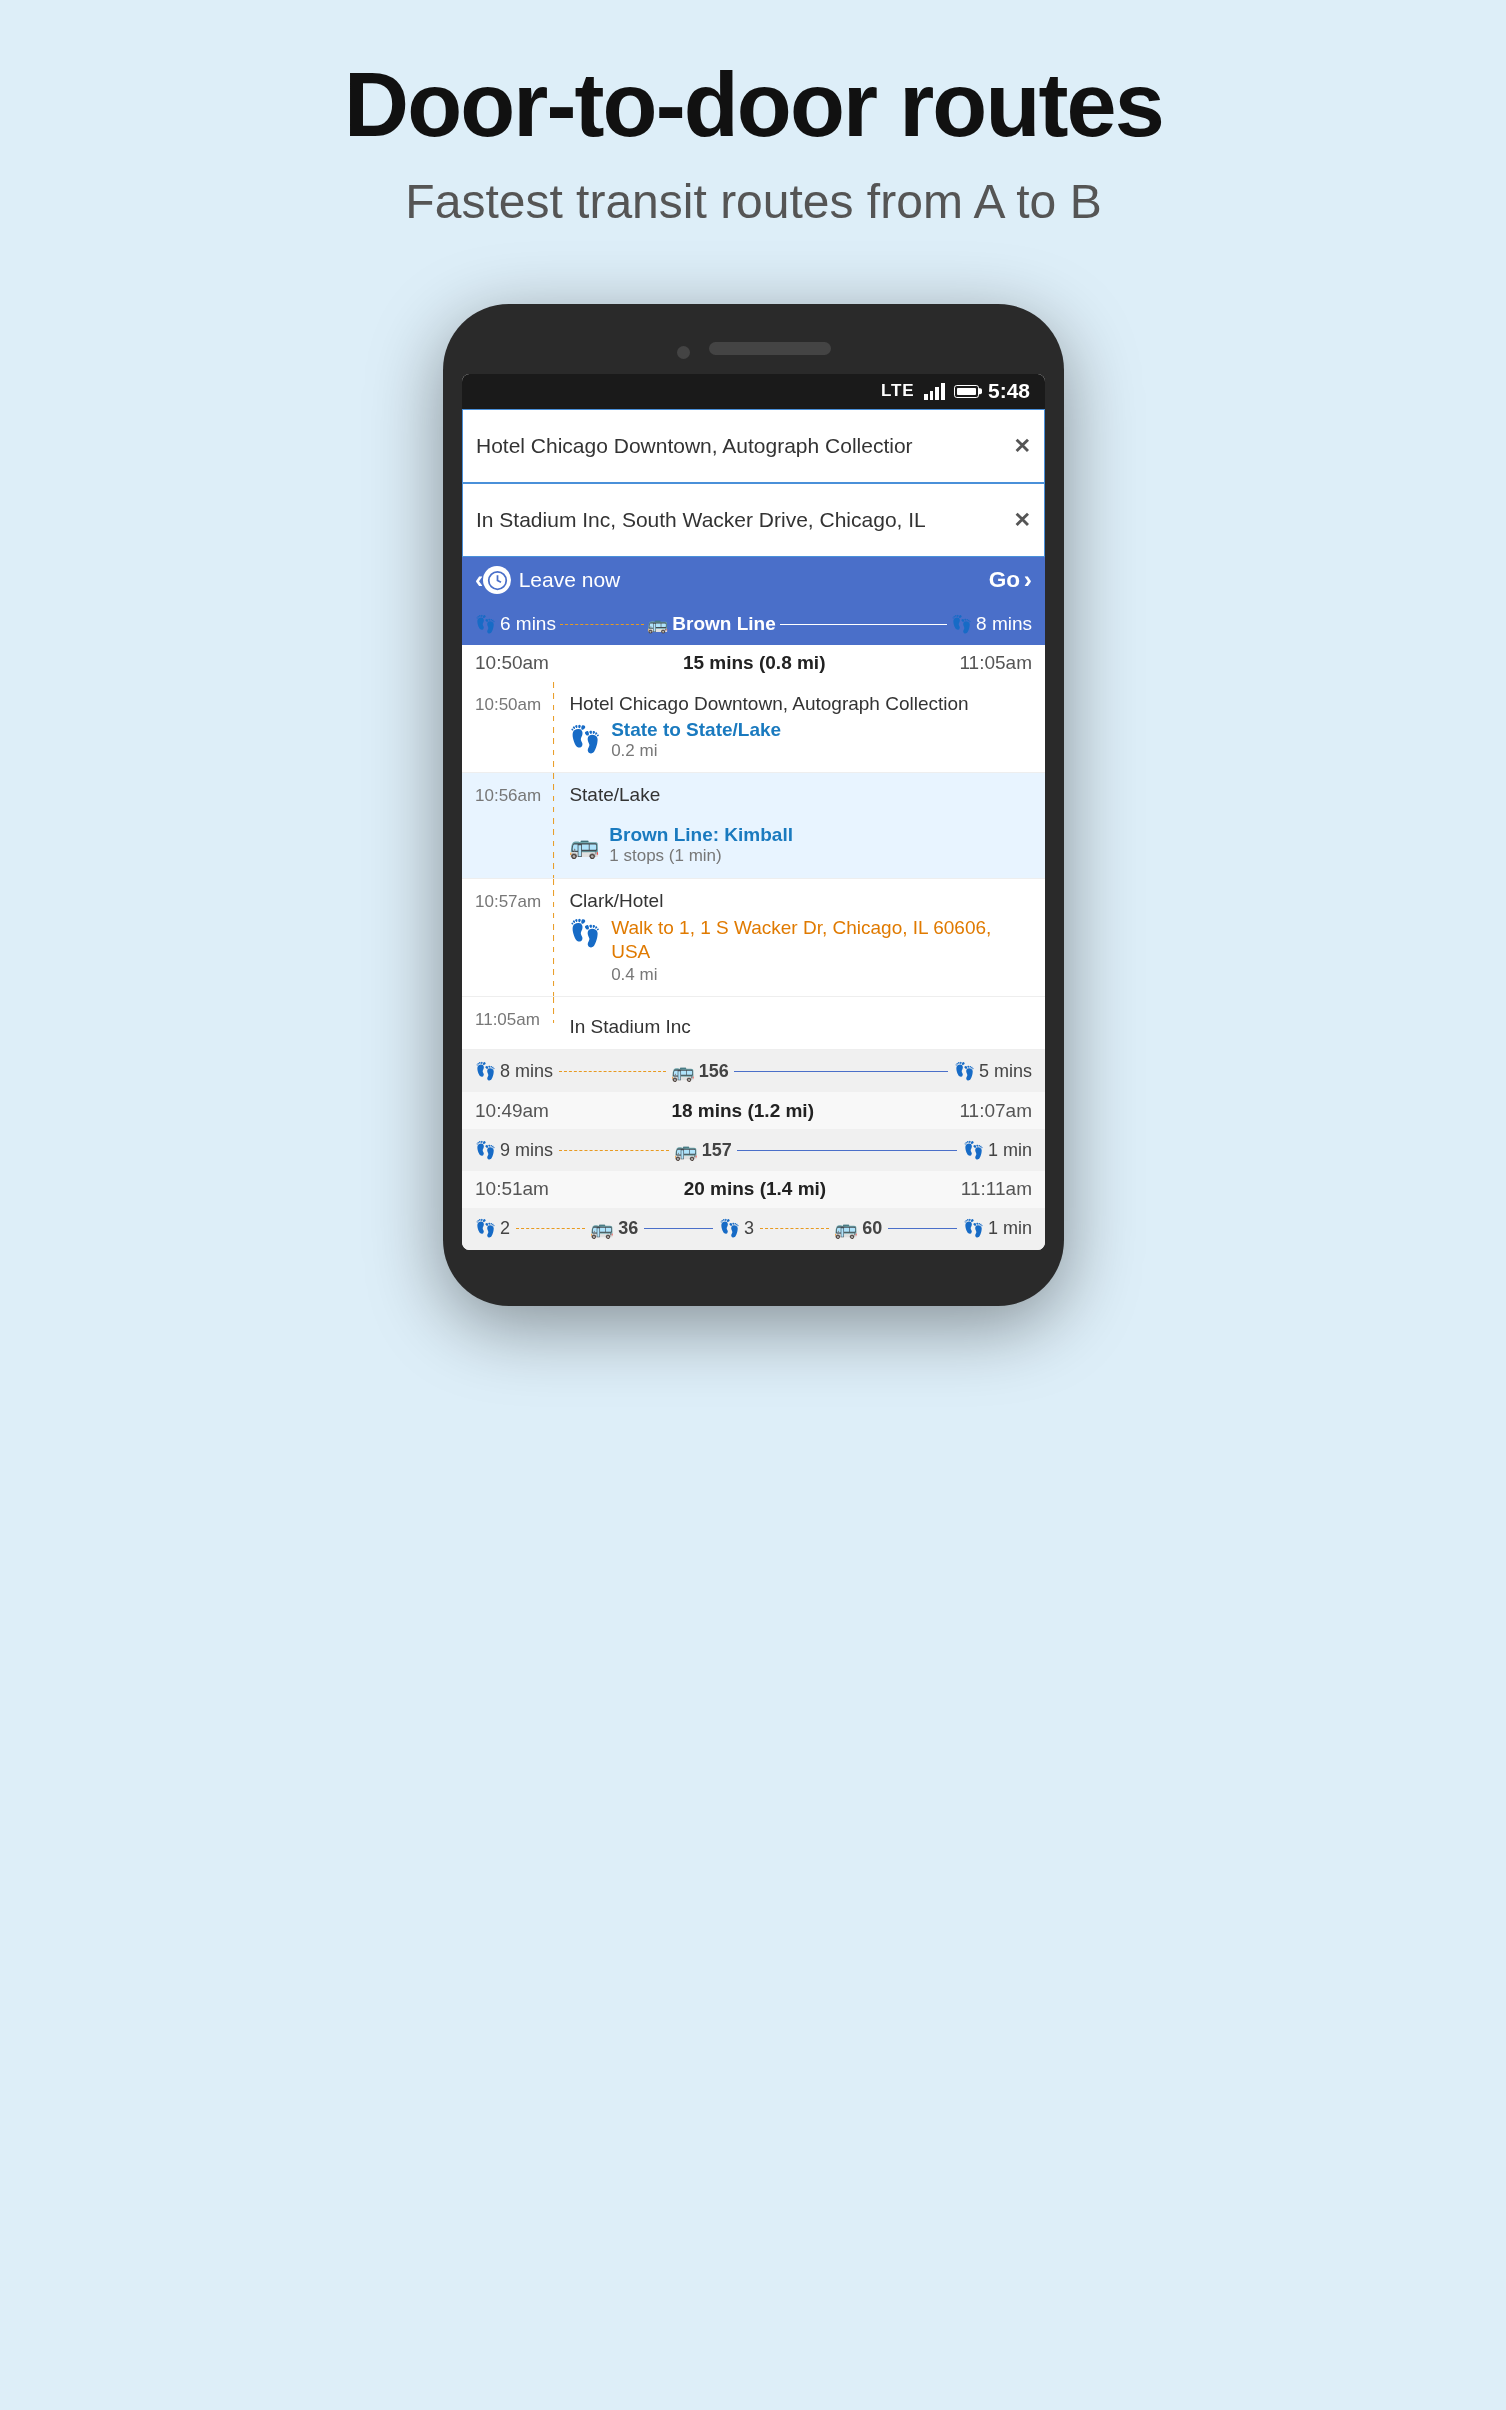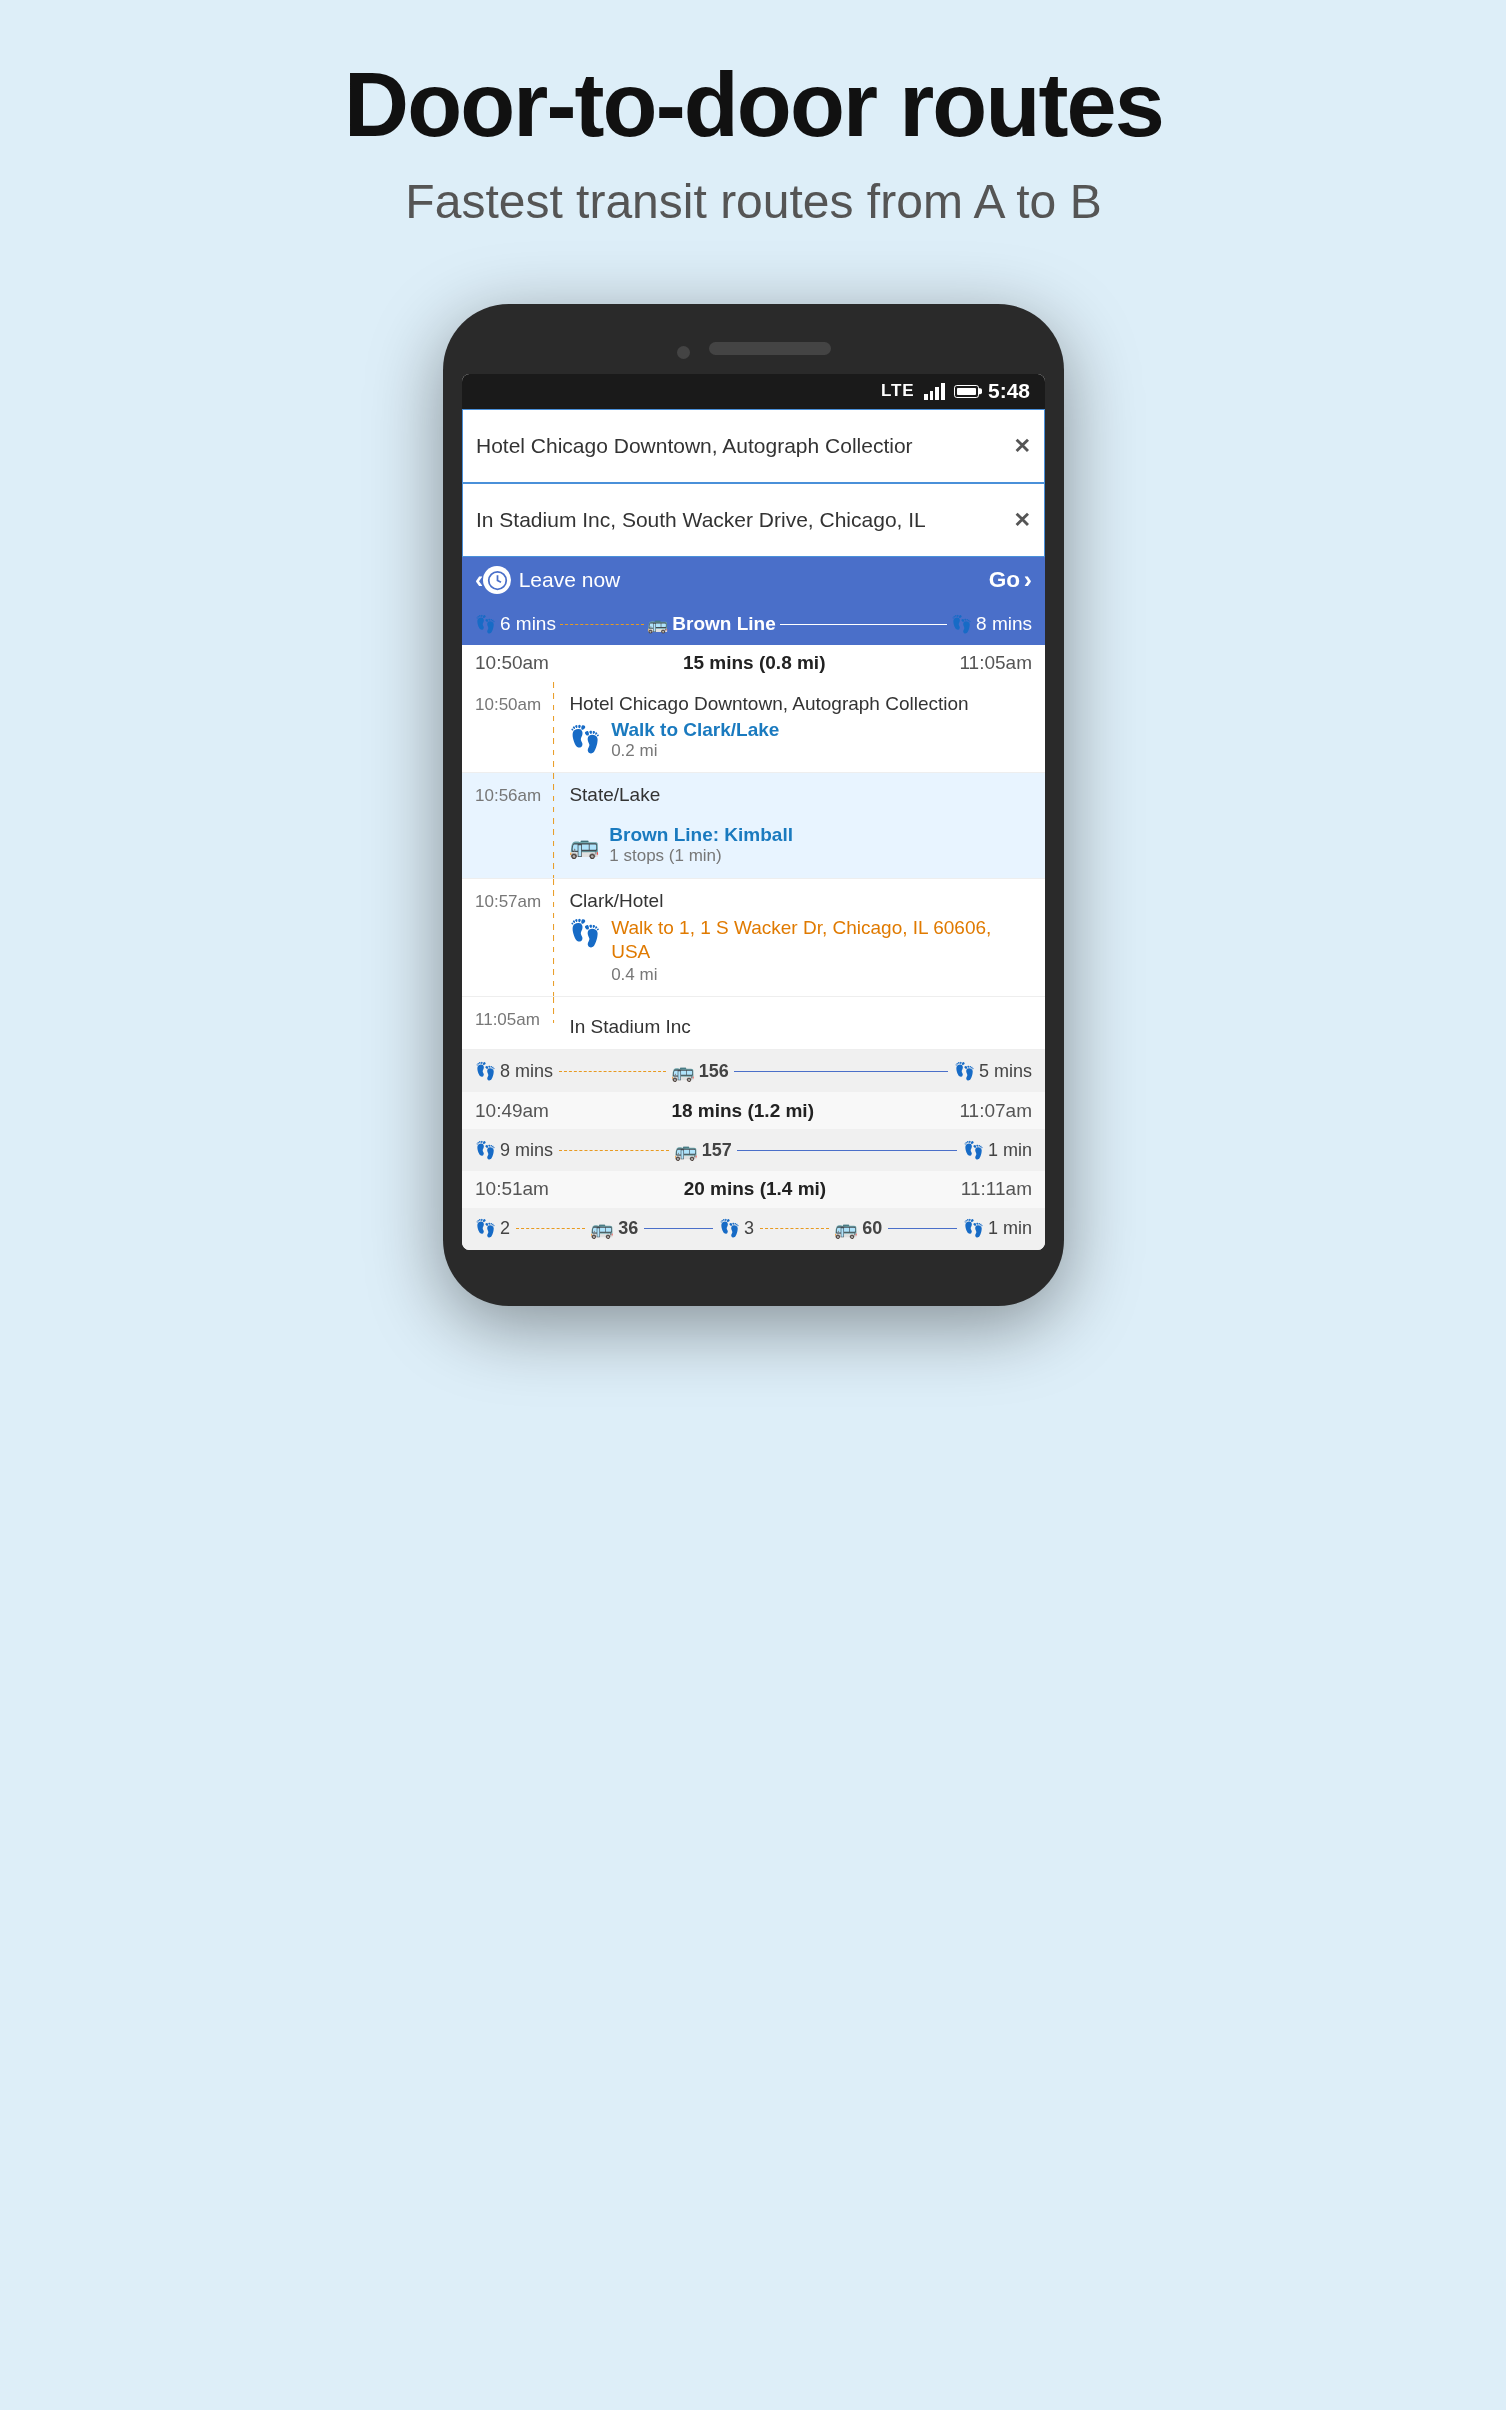--- a/index.html
+++ b/index.html
@@ -440,21 +440,21 @@
         <span style="font-size:17px;color:#777;">10:50am</span>
       </div>
       <div class="step-middle">
         <div class="dashed-line"></div>
       </div>
       <div class="step-right">
         <div style="font-size:19px;color:#333;margin-bottom:3.8px;">Hotel Chicago Downtown, Autograph Collection</div>
         <div style="display:flex;align-items:center;gap:9.4px;">
           <span style="font-size:26px;color:#555;">👣</span>
           <div>
-            <div style="font-size:19px;color:#1a7abf;font-weight:600;">Walk to Clark/Lake</div>
+            <div style="font-size:19px;color:#1a7abf;font-weight:600;">State to State/Lake</div>
             <div style="font-size:17px;color:#777;">0.2 mi</div>
           </div>
         </div>
       </div>
     </div>
 
     <div class="step-row state-lake-highlight">
       <div class="step-left">
         <span style="font-size:17px;color:#777;">10:56am</span>
       </div>

